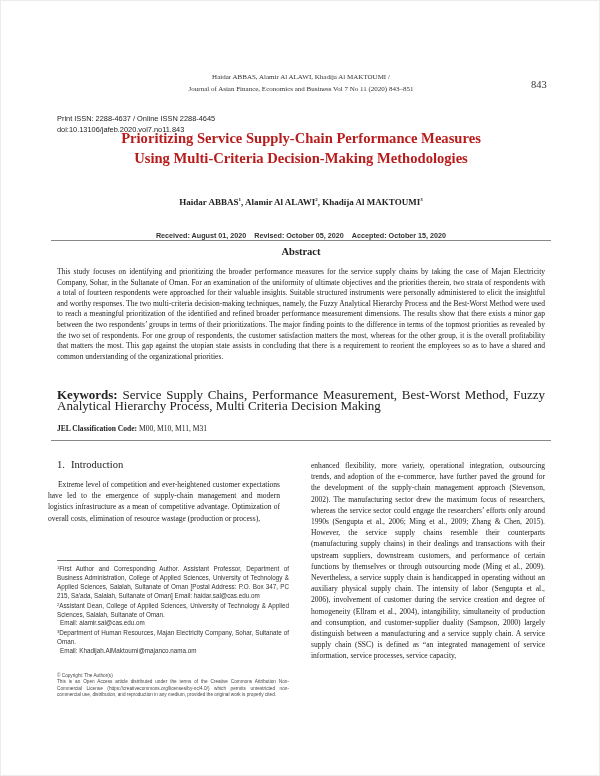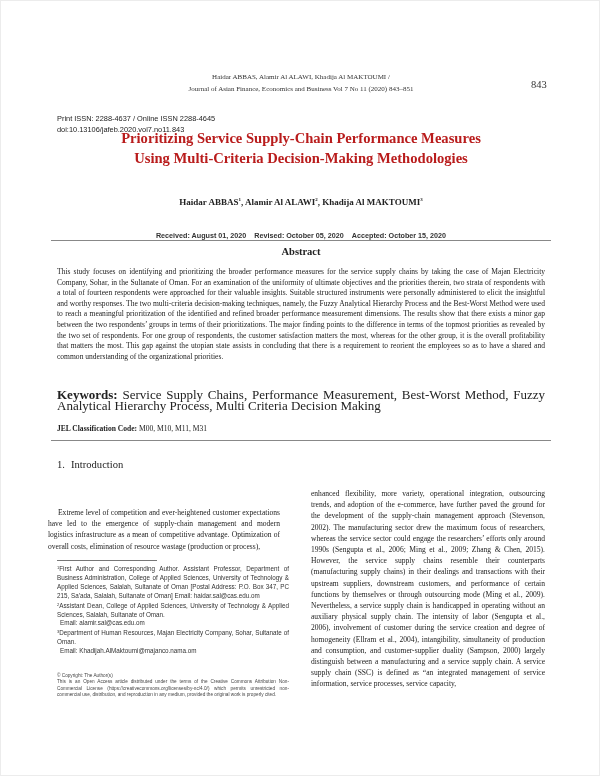--- a/index.html
+++ b/index.html
@@ -26,21 +26,21 @@
 
   .abstract-body { position: absolute; left: 56px; width: 488px; top: 266px; font-size: 7.55px; line-height: 10.6px; text-align: justify; color: #222; }
 
   .keywords { position: absolute; left: 56px; width: 488px; top: 389px; font-size: 13px; line-height: 10.6px; text-align: justify; color: #222; }
   .jel { position: absolute; left: 56px; width: 488px; top: 423px; font-size: 7.55px; line-height: 10.6px; color: #222; }
   .lbl { font-weight: bold; }
 
   .section-heading { position: absolute; left: 56px; top: 458px; font-weight: normal; font-size: 10.6px; color: #222; }
   .section-heading .num { margin-right: 6px; }
 
-  .col { position: absolute; font-size: 7.55px; line-height: 11.2px; text-align: justify; color: #222; margin-top: 28px; }
+  .col { position: absolute; font-size: 7.55px; line-height: 11.2px; text-align: justify; color: #222; }
   .col-left { left: 47px; width: 232px; top: 478px; text-indent: 10px; }
   .col-right { left: 310px; width: 234px; top: 459px; }
 
   .fn-rule { position: absolute; left: 56px; top: 559px; width: 100px; height: 1px; background: #777; }
   .footnotes { position: absolute; left: 56px; width: 232px; top: 563px; font-family: "Liberation Sans", sans-serif; font-size: 6.3px; line-height: 8.9px; color: #333; text-align: justify; }
   .footnotes p { margin: 0; }
   .footnotes .indent { padding-left: 3px; text-align: left; }
   .footnotes sup { font-size: 4px; vertical-align: 2px; }
 
   .copyright { position: absolute; left: 56px; width: 232px; top: 672px; font-family: "Liberation Sans", sans-serif; font-size: 4.7px; line-height: 6.3px; color: #444; text-align: justify; }

